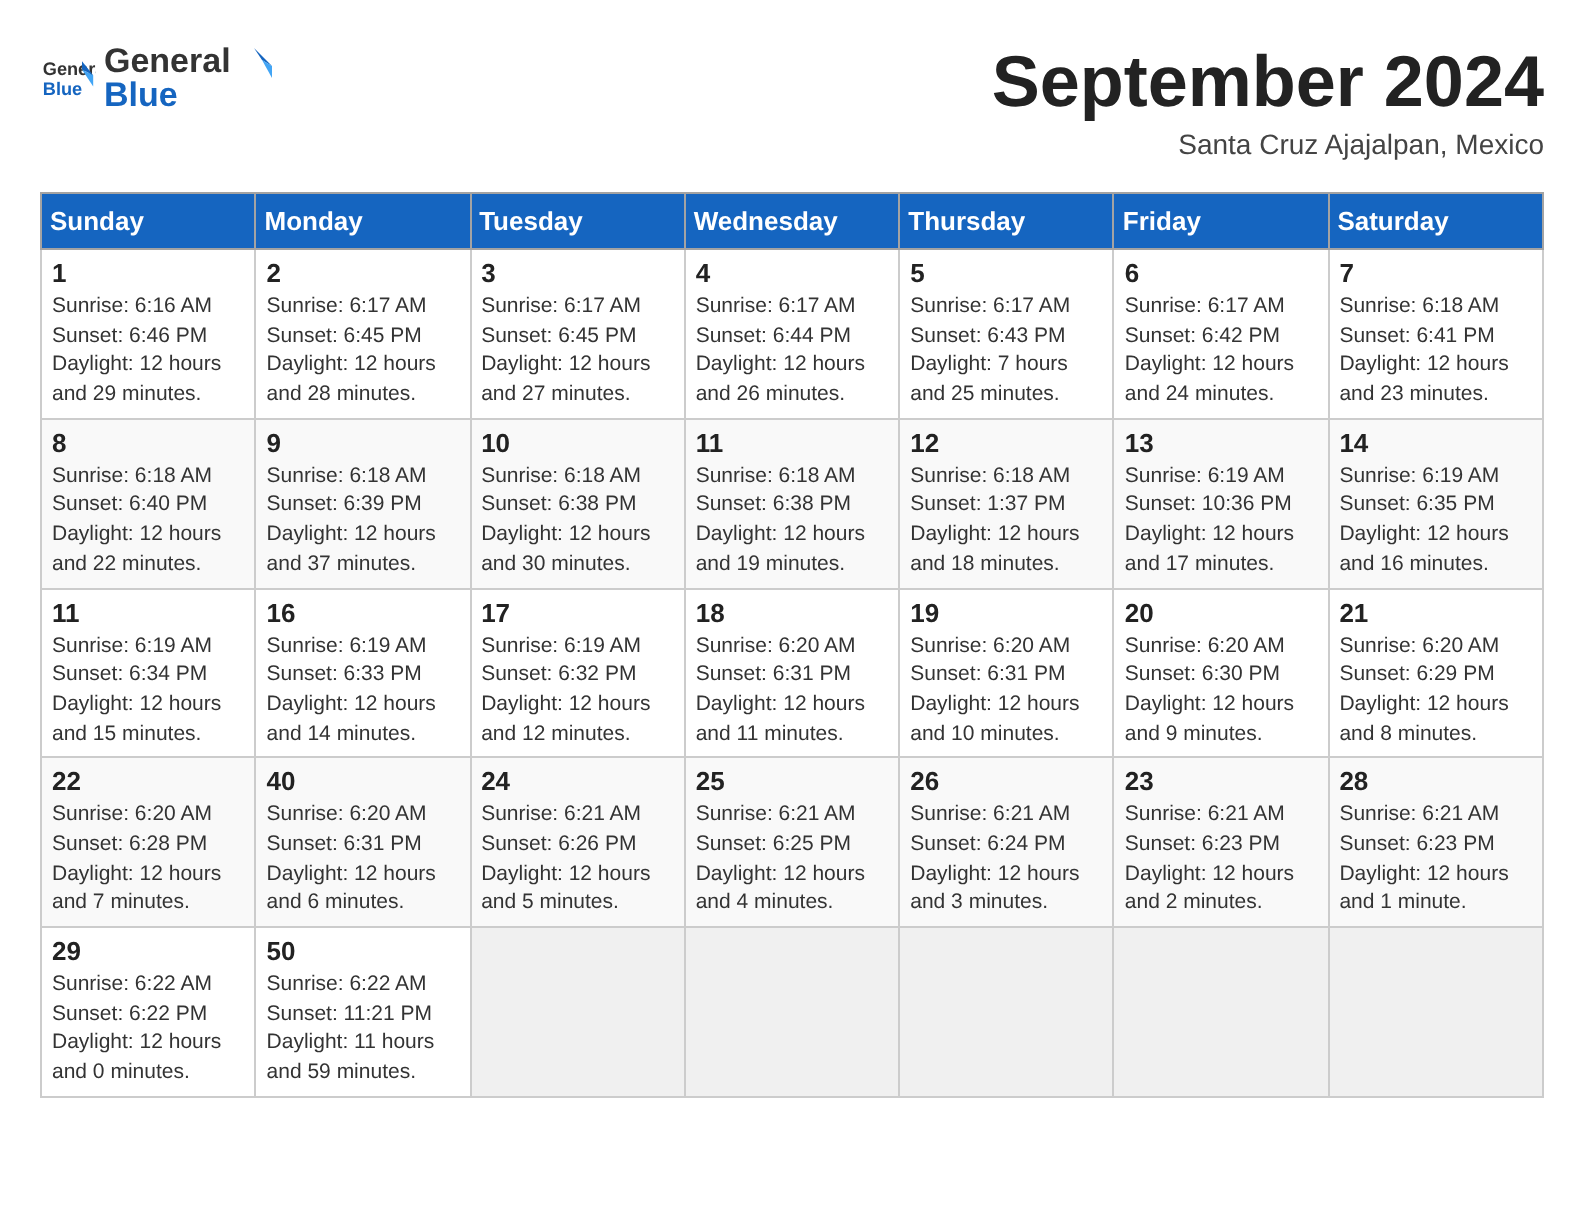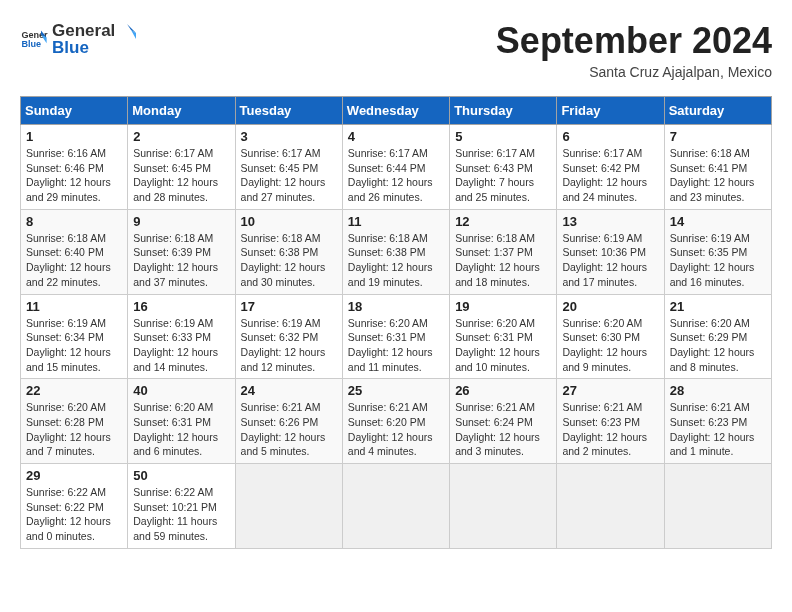--- a/index.html
+++ b/index.html
@@ -219,43 +219,43 @@
         <td>
           <span class="day-num">40</span>
           <div class="day-info"><span>Sunrise: 6:20 AM</span><br><span>Sunset: 6:31 PM</span><br><span>Daylight: 12 hours and 6 minutes.</span></div>
         </td>
         <td>
           <span class="day-num">24</span>
           <div class="day-info"><span>Sunrise: 6:21 AM</span><br><span>Sunset: 6:26 PM</span><br><span>Daylight: 12 hours and 5 minutes.</span></div>
         </td>
         <td>
           <span class="day-num">25</span>
-          <div class="day-info"><span>Sunrise: 6:21 AM</span><br><span>Sunset: 6:20 PM</span><br><span>Daylight: 12 hours and 4 minutes.</span></div>
+          <div class="day-info"><span>Sunrise: 6:21 AM</span><br><span>Sunset: 6:25 PM</span><br><span>Daylight: 12 hours and 4 minutes.</span></div>
         </td>
         <td>
           <span class="day-num">26</span>
           <div class="day-info"><span>Sunrise: 6:21 AM</span><br><span>Sunset: 6:24 PM</span><br><span>Daylight: 12 hours and 3 minutes.</span></div>
         </td>
         <td>
-          <span class="day-num">27</span>
+          <span class="day-num">23</span>
           <div class="day-info"><span>Sunrise: 6:21 AM</span><br><span>Sunset: 6:23 PM</span><br><span>Daylight: 12 hours and 2 minutes.</span></div>
         </td>
         <td>
           <span class="day-num">28</span>
           <div class="day-info"><span>Sunrise: 6:21 AM</span><br><span>Sunset: 6:23 PM</span><br><span>Daylight: 12 hours and 1 minute.</span></div>
         </td>
       </tr>
       <tr>
         <td>
           <span class="day-num">29</span>
           <div class="day-info"><span>Sunrise: 6:22 AM</span><br><span>Sunset: 6:22 PM</span><br><span>Daylight: 12 hours and 0 minutes.</span></div>
         </td>
         <td>
           <span class="day-num">50</span>
-          <div class="day-info"><span>Sunrise: 6:22 AM</span><br><span>Sunset: 10:21 PM</span><br><span>Daylight: 11 hours and 59 minutes.</span></div>
+          <div class="day-info"><span>Sunrise: 6:22 AM</span><br><span>Sunset: 11:21 PM</span><br><span>Daylight: 11 hours and 59 minutes.</span></div>
         </td>
         <td class="empty"></td>
         <td class="empty"></td>
         <td class="empty"></td>
         <td class="empty"></td>
         <td class="empty"></td>
       </tr>
     </tbody>
 </table>
 

